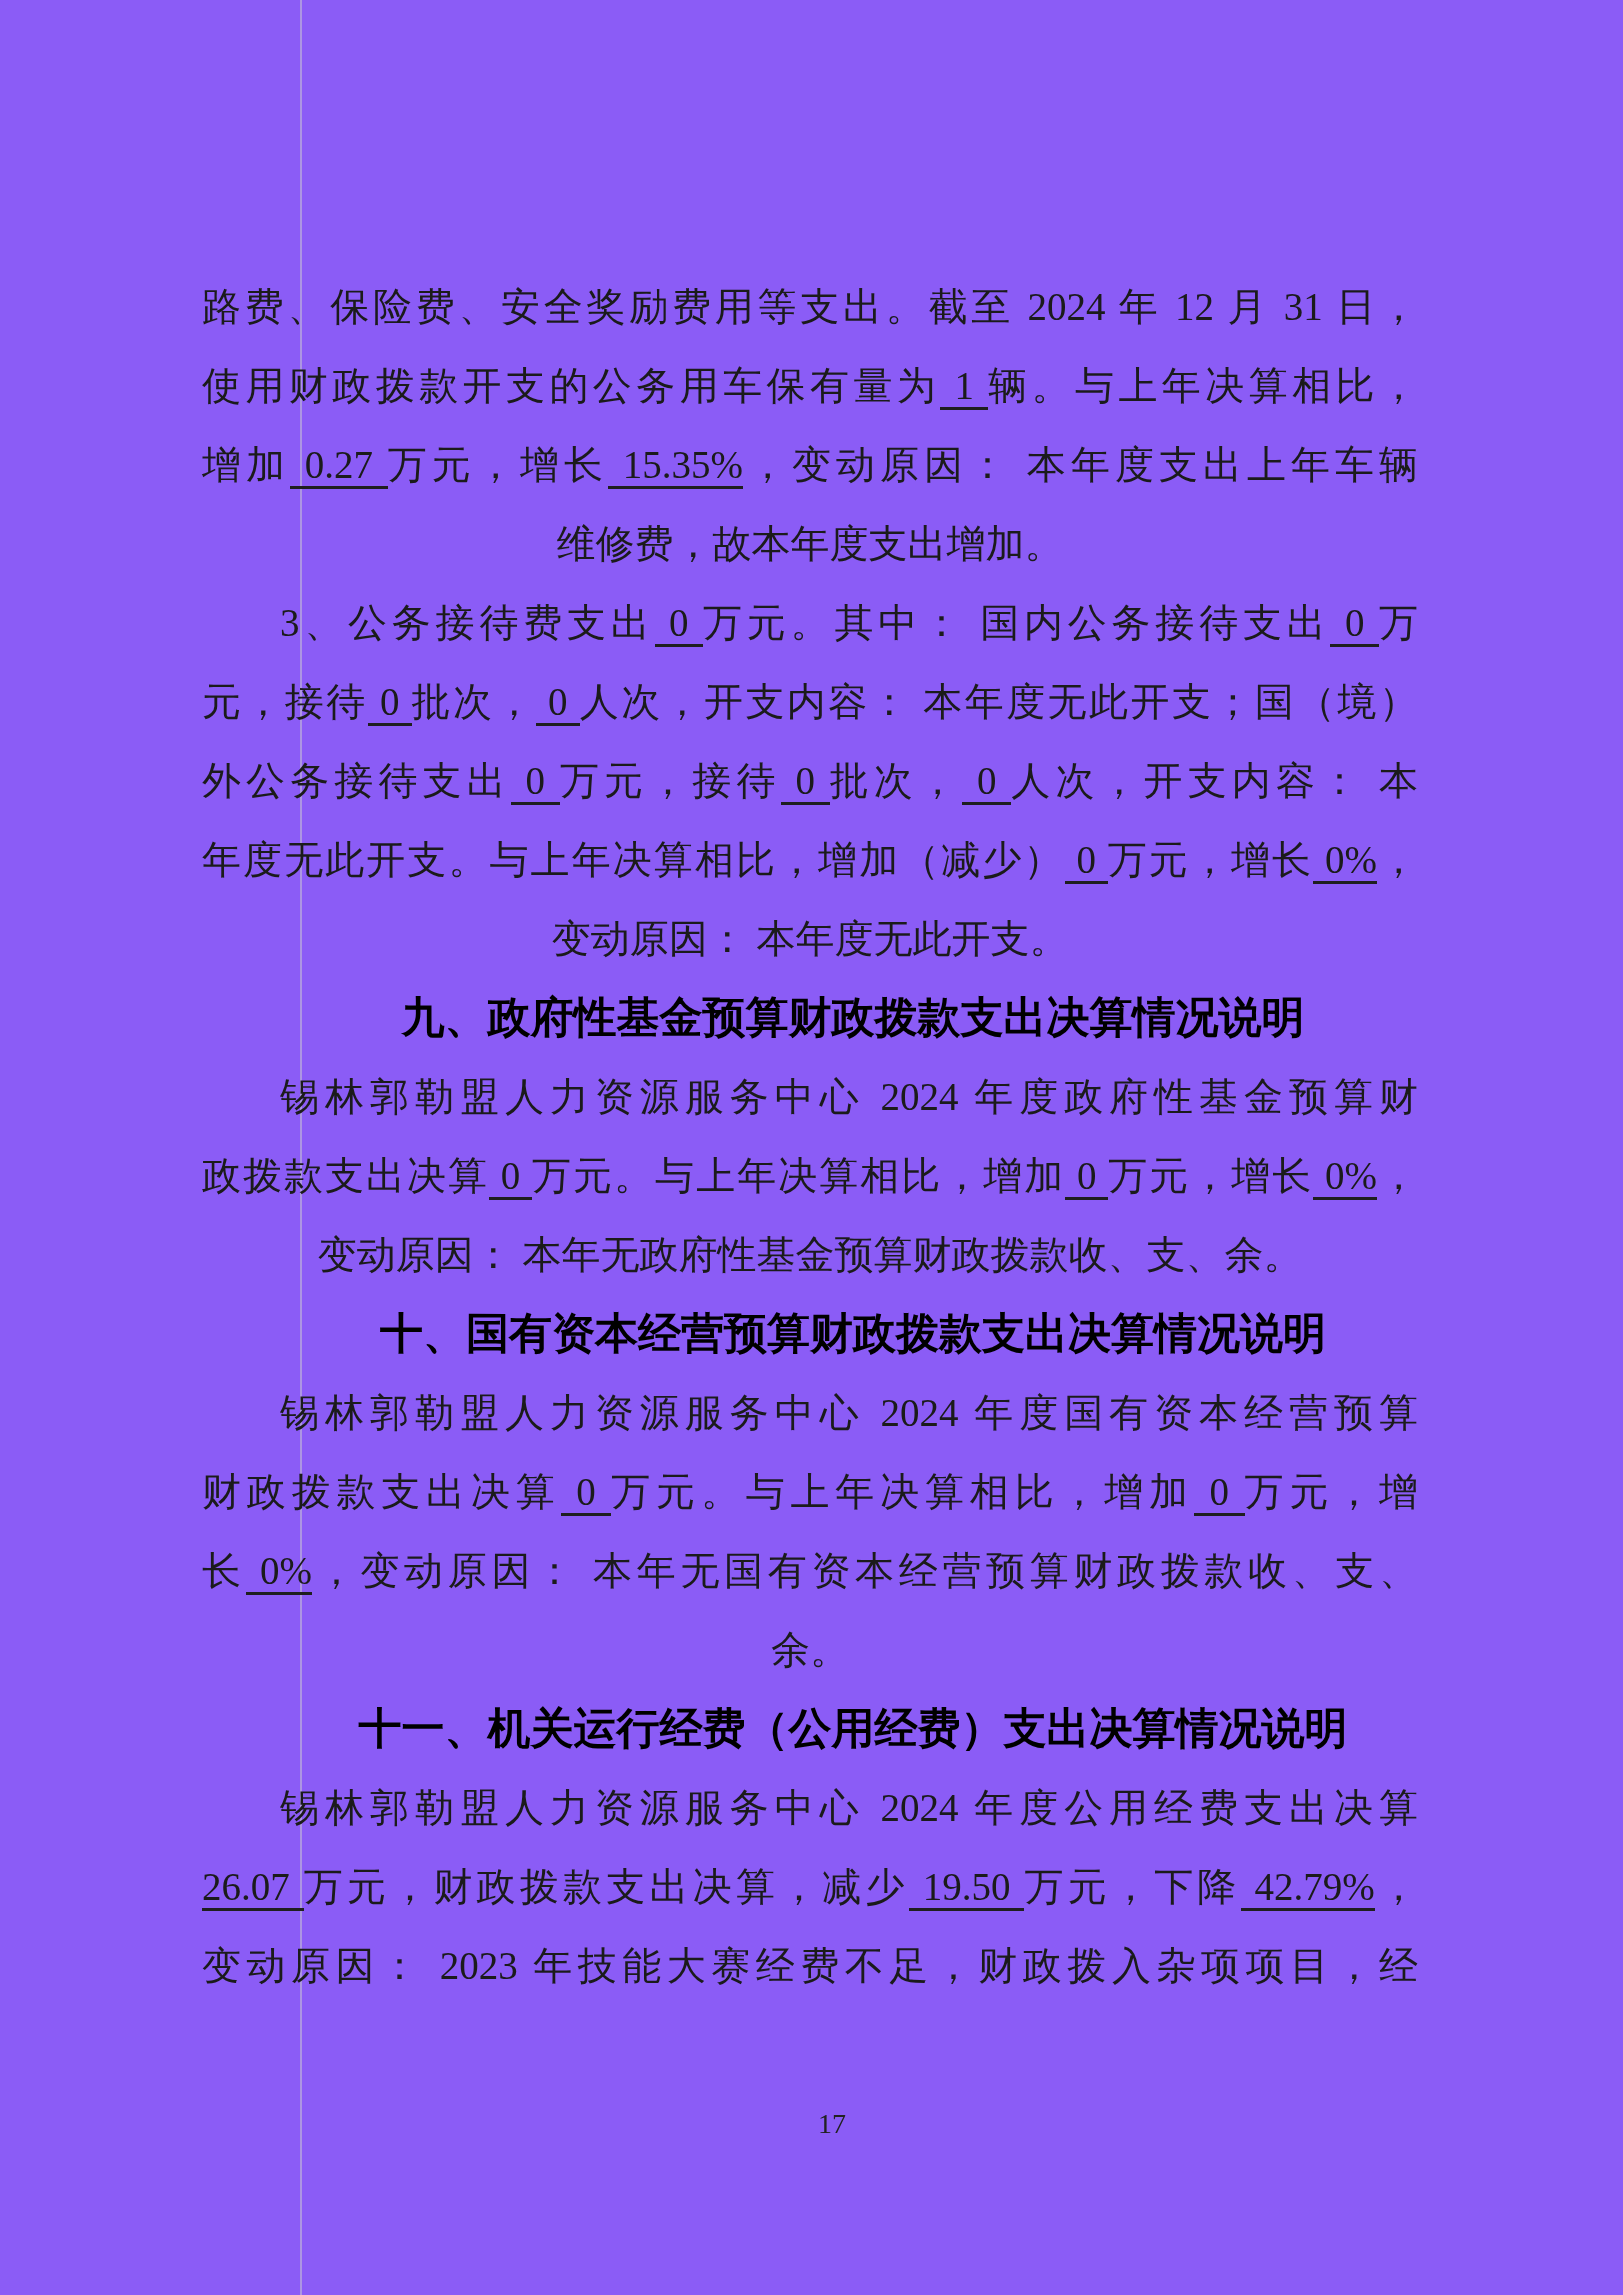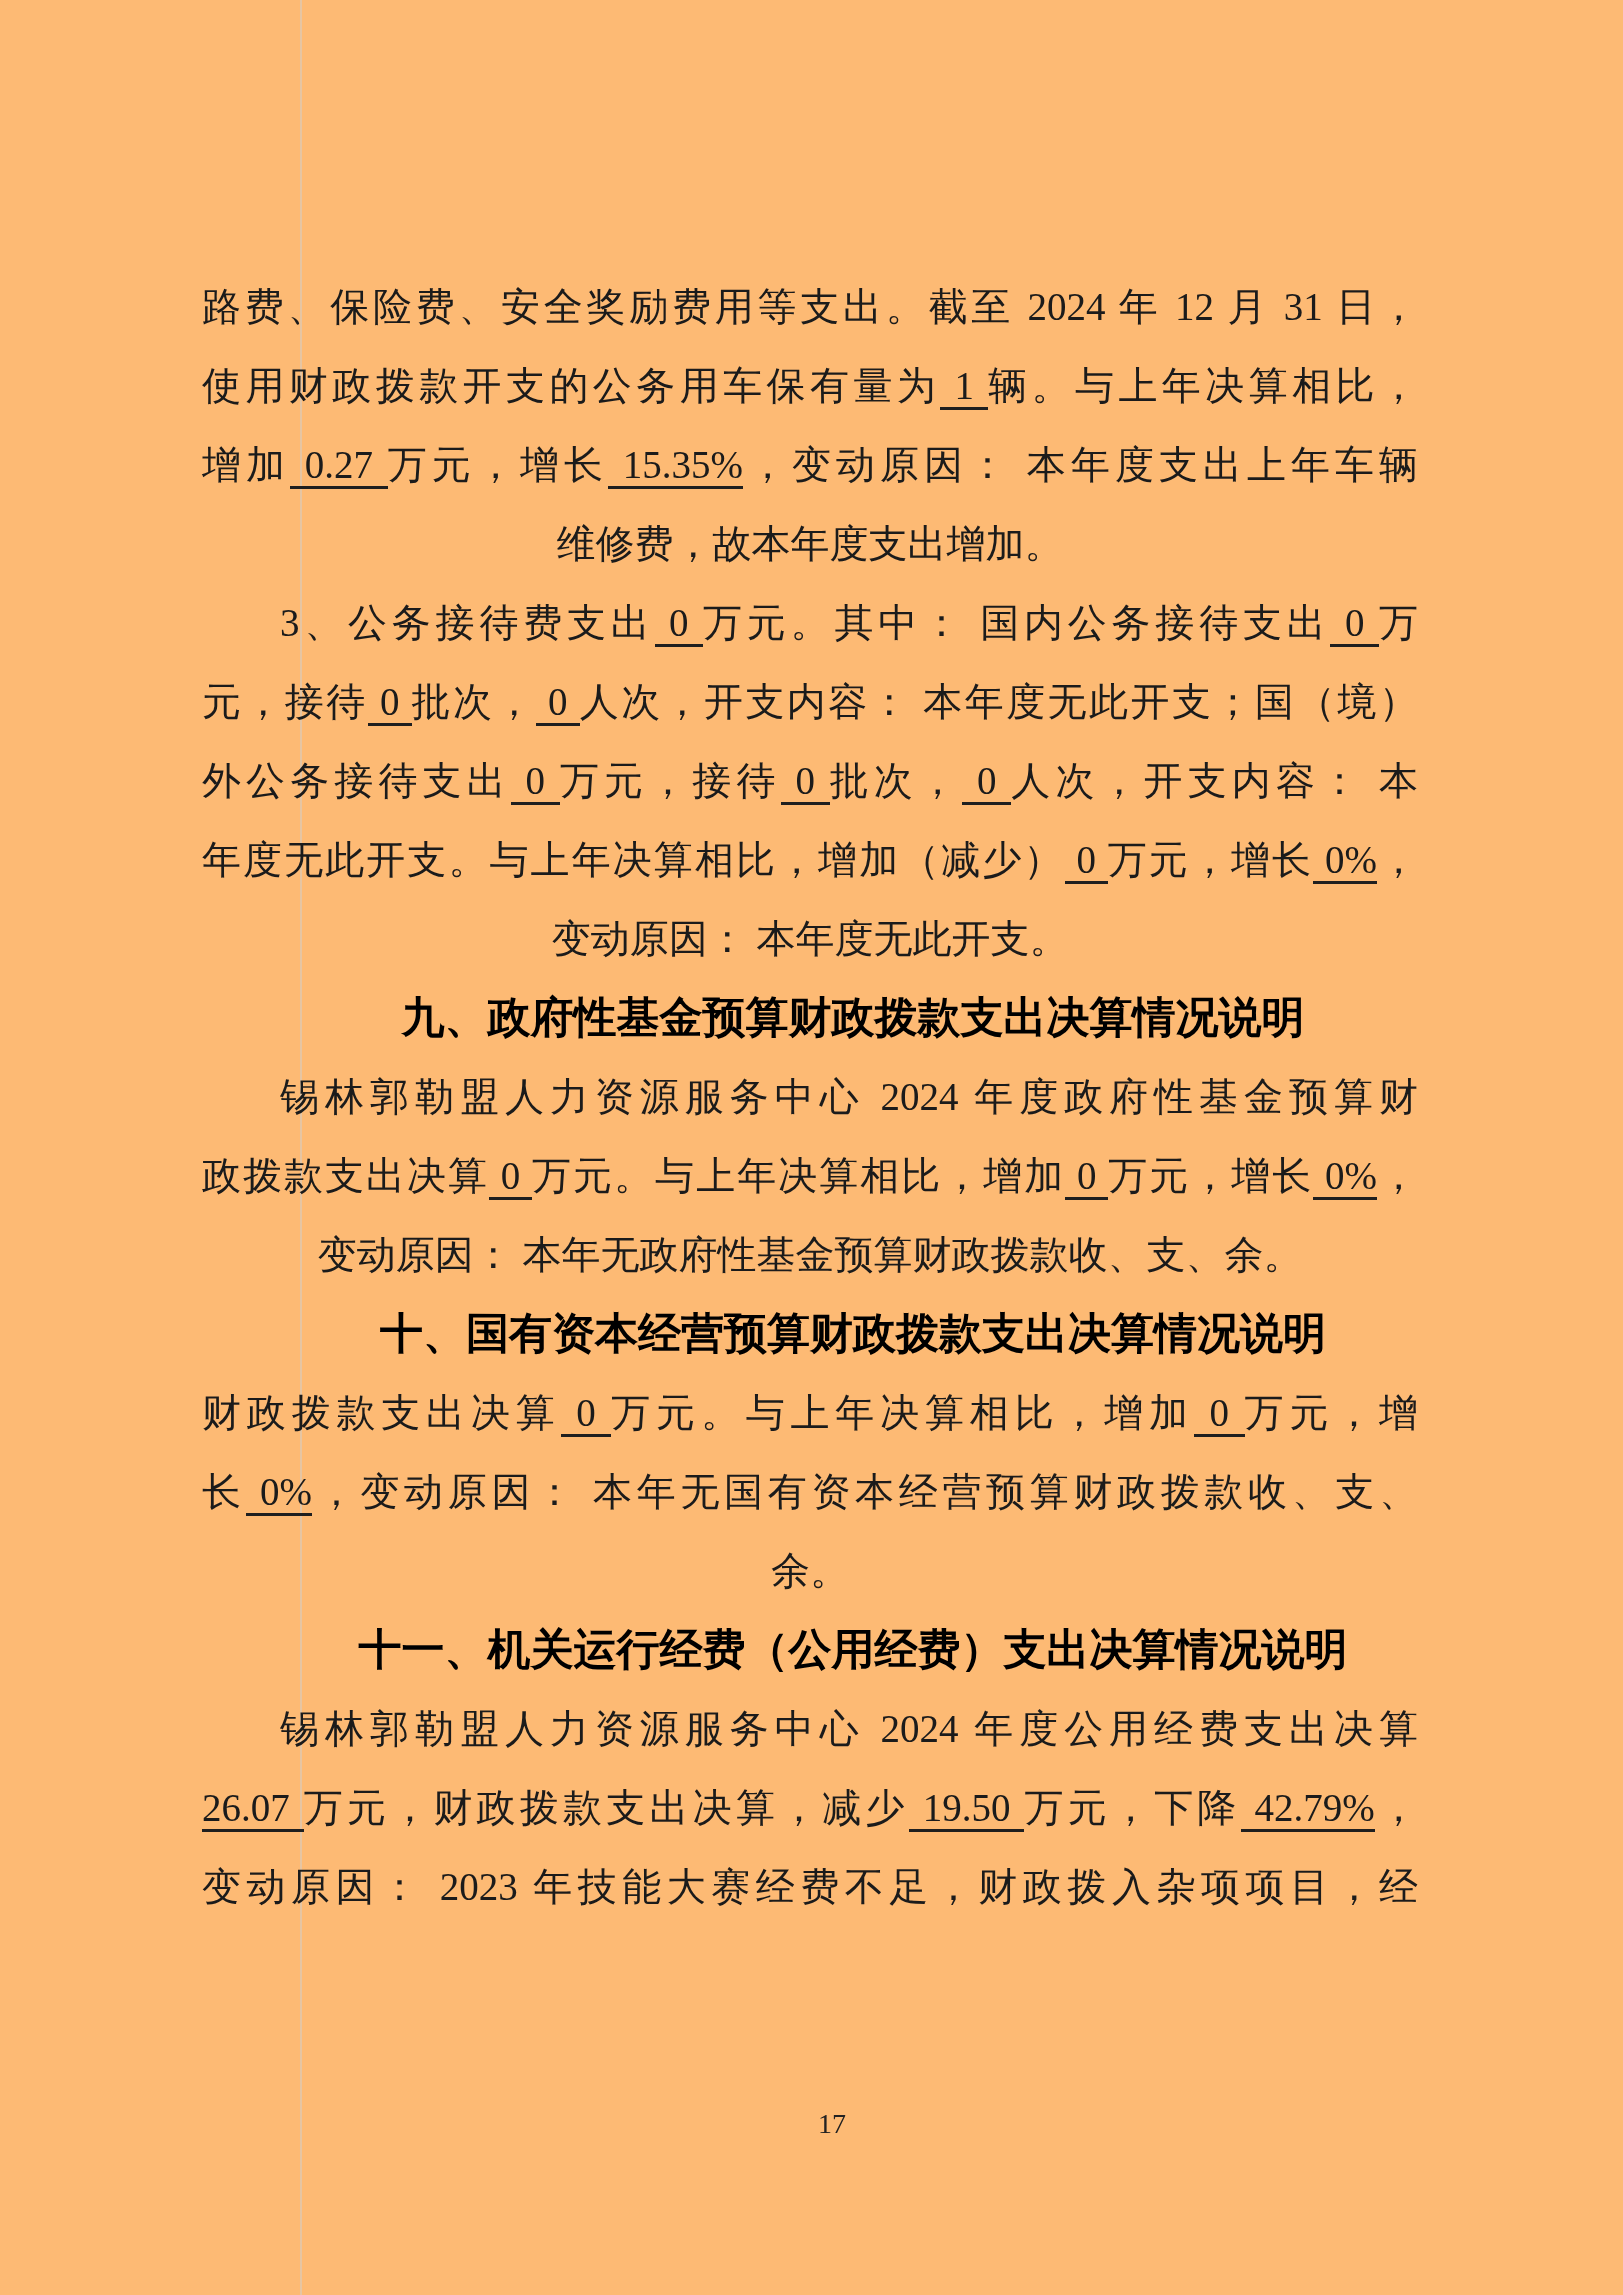--- a/index.html
+++ b/index.html
@@ -6,21 +6,21 @@
   body {
     width: 1624px;
     height: 2295px;
     background: #ffffff;
     position: relative;
     overflow: hidden;
   }
   .page {
     position: absolute;
     inset: 0;
-    background: #fdba74;
+    background: #8b5cf6;
   }
   .scan-streak {
     position: absolute;
     left: 300px;
     top: 0;
     width: 1.5px;
     height: 2295px;
     background: #cfcfcf;
     opacity: 0.5;
   }
@@ -81,20 +81,21 @@
       <div class="line fill indent"><span>3、公务接待费支出</span><span class="u"> 0 </span><span>万元。其中： 国内公务接待支出</span><span class="u"> 0 </span><span>万</span></div>
       <div class="line fill"><span>元，接待</span><span class="u"> 0 </span><span>批次，</span><span class="u"> 0 </span><span>人次，开支内容： 本年度无此开支；国（境）</span></div>
       <div class="line fill"><span>外公务接待支出</span><span class="u"> 0 </span><span>万元，接待</span><span class="u"> 0 </span><span>批次，</span><span class="u"> 0 </span><span>人次，开支内容： 本</span></div>
       <div class="line fill"><span>年度无此开支。与上年决算相比，增加（减少）</span><span class="u"> 0 </span><span>万元，增长</span><span class="u"> 0%</span><span>，</span></div>
       <div class="line"><span>变动原因： 本年度无此开支。</span></div>
       <div class="line heading indent"><span>九、政府性基金预算财政拨款支出决算情况说明</span></div>
       <div class="line fill indent"><span>锡林郭勒盟人力资源服务中心 2024 年度政府性基金预算财</span></div>
       <div class="line fill"><span>政拨款支出决算</span><span class="u"> 0 </span><span>万元。与上年决算相比，增加</span><span class="u"> 0 </span><span>万元，增长</span><span class="u"> 0%</span><span>，</span></div>
       <div class="line"><span>变动原因： 本年无政府性基金预算财政拨款收、支、余。</span></div>
       <div class="line heading indent"><span>十、国有资本经营预算财政拨款支出决算情况说明</span></div>
+      <div class="line fill indent"><span>锡林郭勒盟人力资源服务中心 2024 年度国有资本经营预算</span></div>
       <div class="line fill"><span>财政拨款支出决算</span><span class="u"> 0 </span><span>万元。与上年决算相比，增加</span><span class="u"> 0 </span><span>万元，增</span></div>
       <div class="line fill"><span>长</span><span class="u"> 0%</span><span>，变动原因： 本年无国有资本经营预算财政拨款收、支、</span></div>
       <div class="line"><span>余。</span></div>
       <div class="line heading indent"><span>十一、机关运行经费（公用经费）支出决算情况说明</span></div>
       <div class="line fill indent"><span>锡林郭勒盟人力资源服务中心 2024 年度公用经费支出决算</span></div>
       <div class="line fill"><span class="u">26.07 </span><span>万元，财政拨款支出决算，减少</span><span class="u"> 19.50 </span><span>万元，下降</span><span class="u"> 42.79%</span><span>，</span></div>
       <div class="line fill"><span>变动原因： 2023 年技能大赛经费不足，财政拨入杂项项目，经</span></div>
     </div>
   <div class="pagenum">17</div>
 </div>

